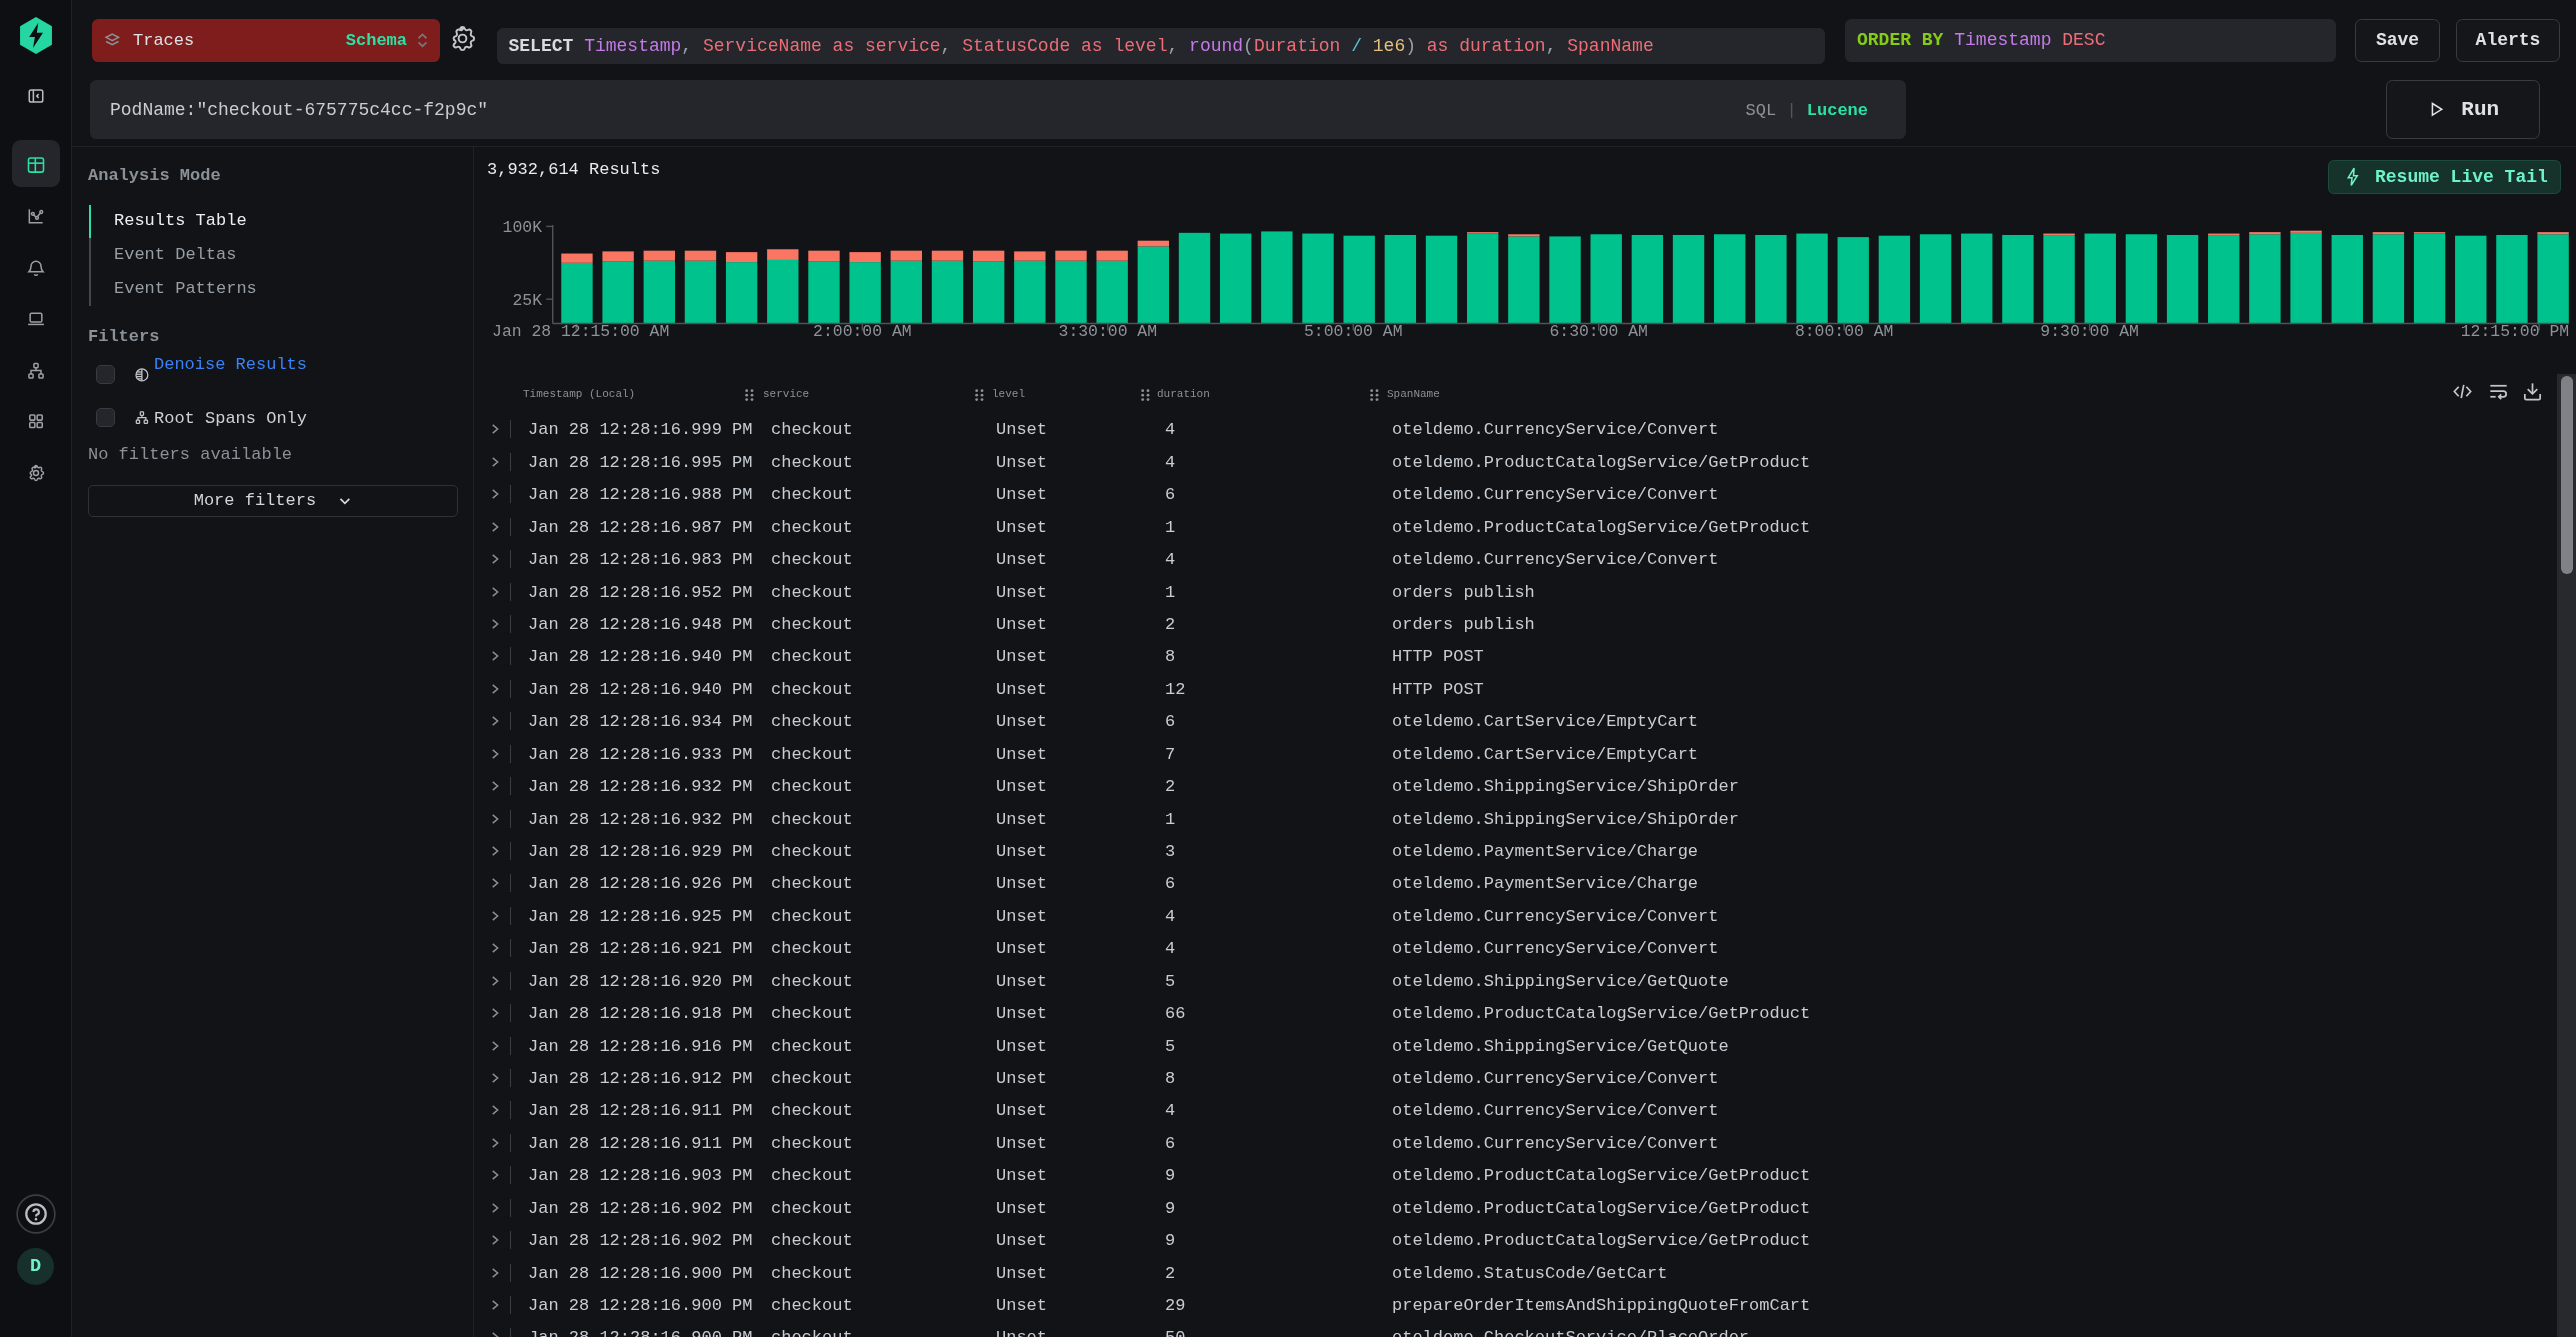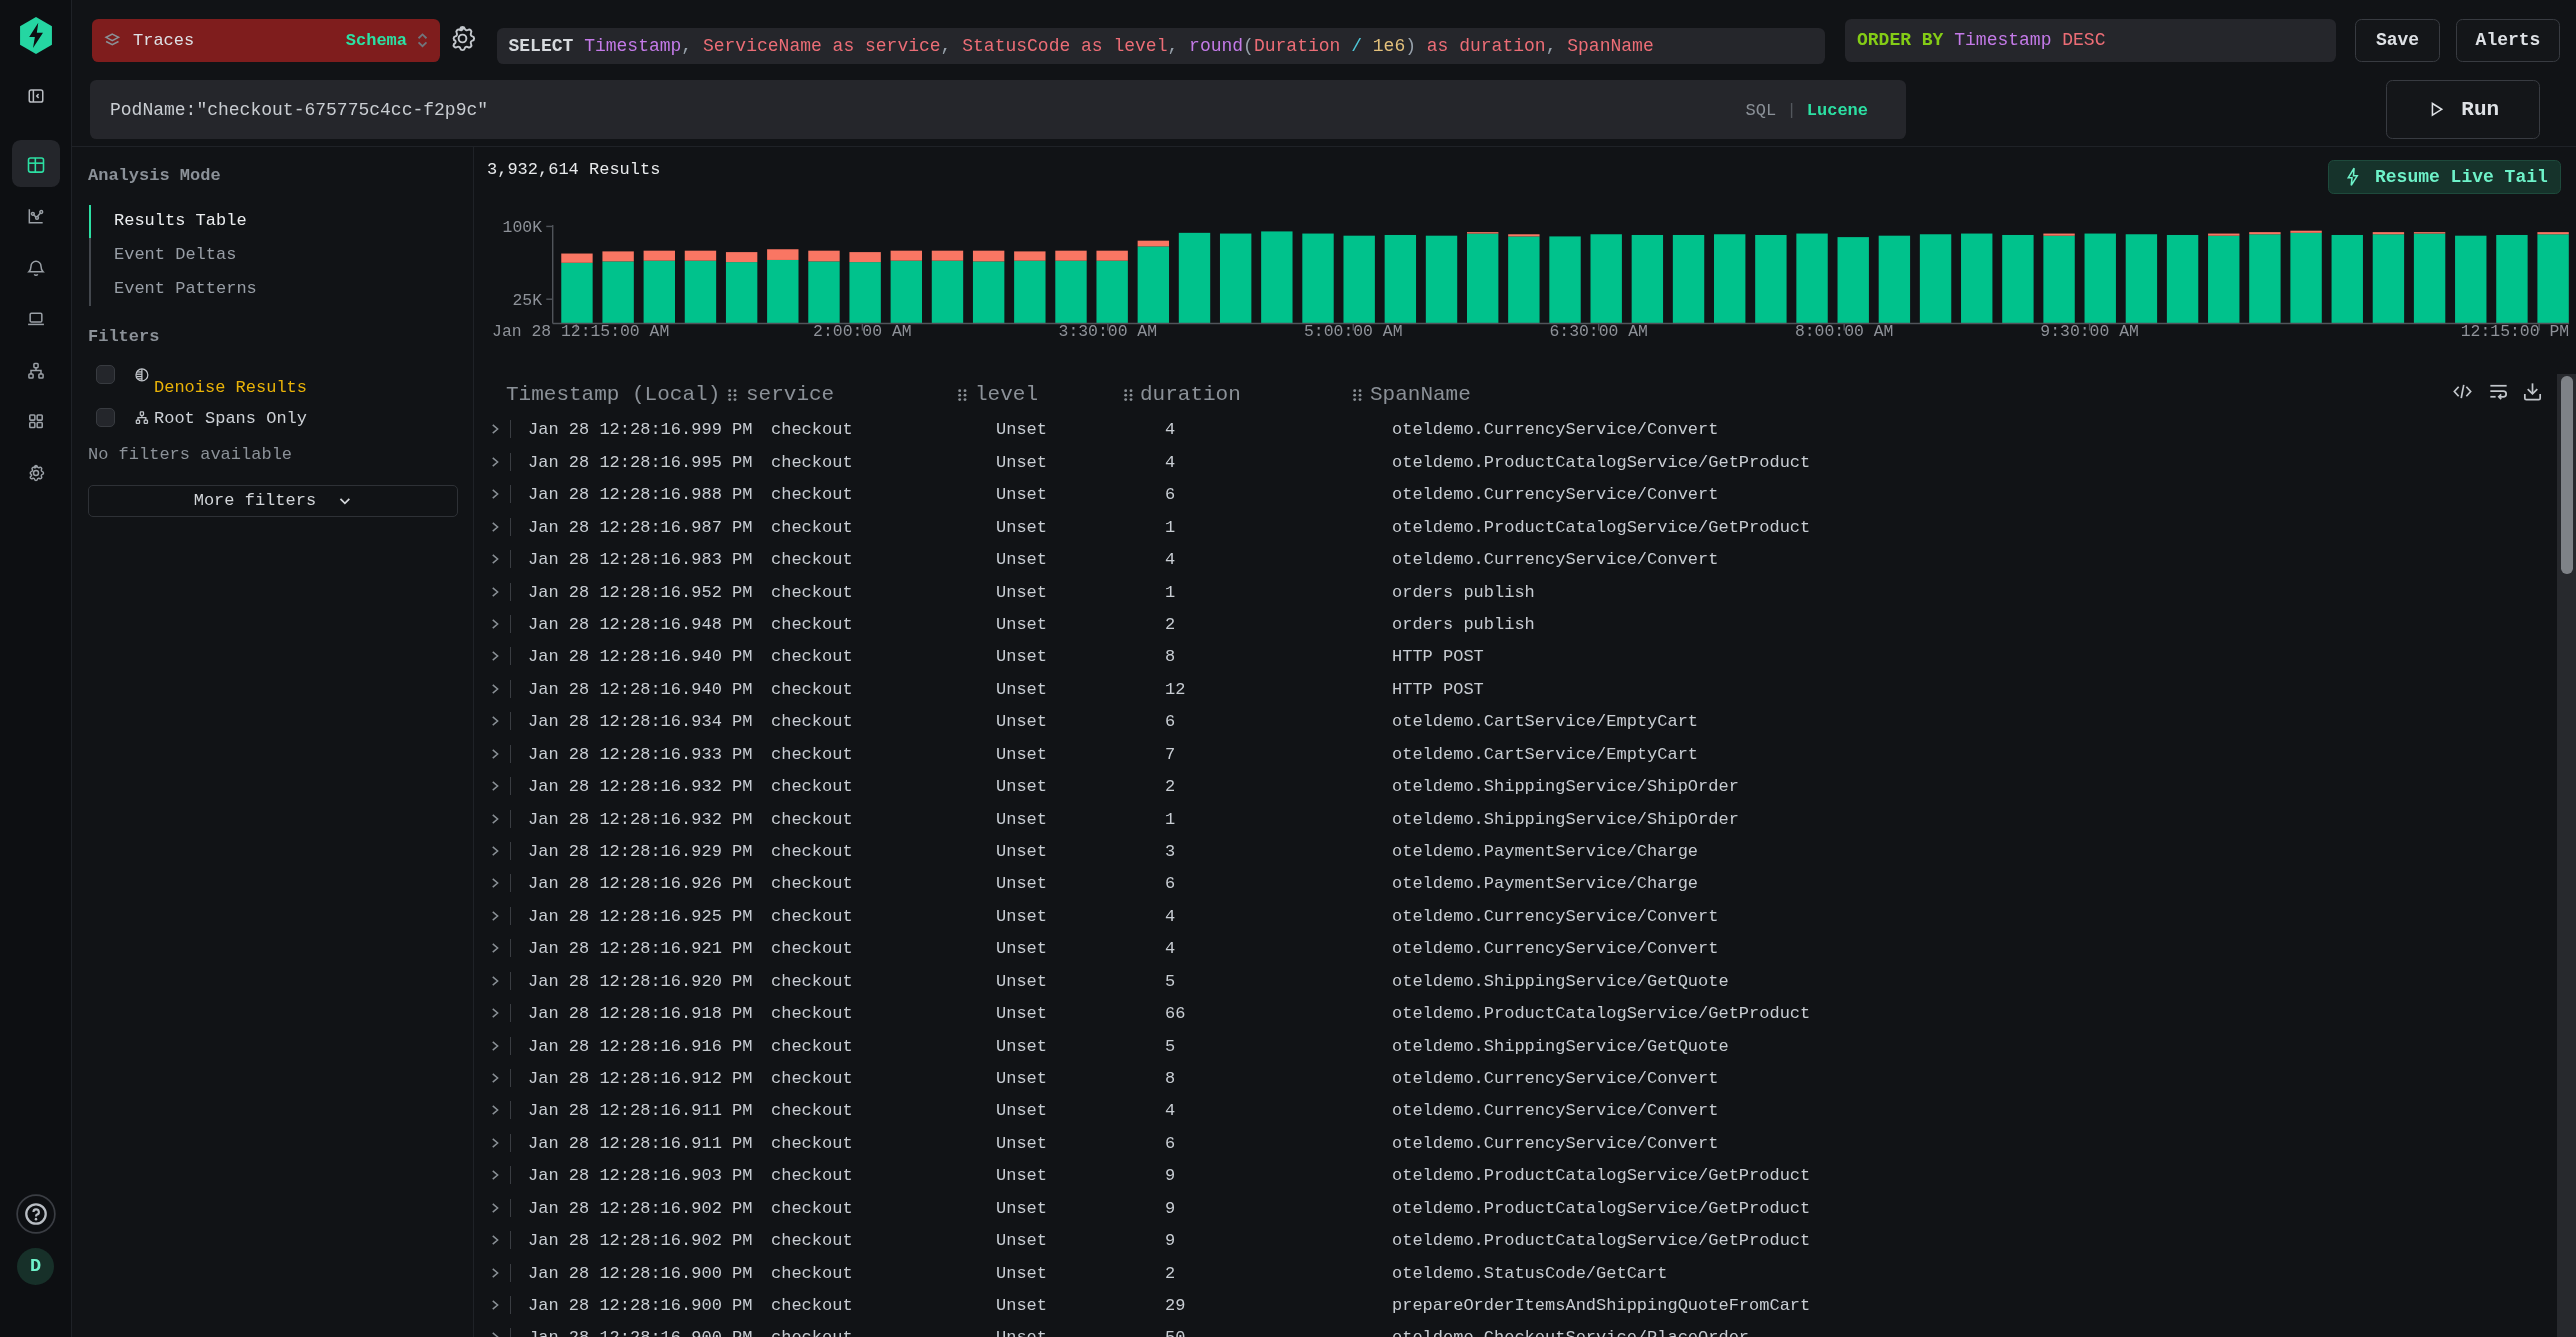--- a/index.html
+++ b/index.html
@@ -21,21 +21,21 @@
 #accent i { position:absolute; left:0; top:0; width:2.1px; height:33px; background:#2ce0a3; display:block; }
 .cbox { position:absolute; left:96px; width:18.6px; height:18.6px; background:#24262b; border:1.4px solid #383b40; border-radius:5px; }
 
 #chart { position:absolute; left:473px; top:215px; }
 
 .trow { position:absolute; left:473px; width:2083px; height:32px; color:#c8cdd3; font-size:17px; }
 .trow .c { position:absolute; top:50%; transform:translateY(-50%); white-space:pre; }
 .rchev { position:absolute; left:15.8px; top:10px; width:12px; height:12px; }
 .sep { position:absolute; left:37px; top:7.2px; width:1.4px; height:18px; background:#3a3d42; }
 .ts { left:55px; } .sv { left:298px; } .lv { left:523px; } .du { left:692px; } .sp { left:919px; }
-#thead { position:absolute; left:451px; top:377px; width:2083px; height:33px; color:#8b9198; font-size:21px;padding-left:36px; }
+#thead { position:absolute; left:468px; top:377px; width:2083px; height:33px; color:#8b9198; font-size:11px;padding-left:36px; }
 #thead .c { position:absolute; top:50%; transform:translateY(-50%); white-space:pre; }
 .dots { position:absolute; top:10.7px; width:10.7px; height:14.3px; }
 </style></head>
 <body>
 <div id="root">
 
 <div id="sidebar">
   <svg style="top:15.8px" width="37" height="39" viewBox="0 0 26 27">
     <polygon points="13,0.5 24.2,7 24.2,20 13,26.5 1.8,20 1.8,7" fill="#25d6a2"></polygon>
     <path d="M14.6 4.5 L8.2 14.6 H12.2 L10.9 22.3 L17.9 11.6 H13.6 Z" fill="#0d0f12"></path>
@@ -139,21 +139,21 @@
 <span class="plabel" style="top:327px">Filters</span>
 <div class="cbox" style="top:365px"></div>
 <svg style="position:absolute;left:134px;top:367px" width="15.8" height="15.8" viewBox="0 0 24 24" fill="none" stroke="#c3c7cc" stroke-width="1.9">
   <circle cx="12" cy="12" r="9"></circle>
       <line x1="12" y1="3" x2="12" y2="21"></line>
   <line x1="4.5" y1="7.5" x2="12" y2="7.5"></line>
       <line x1="3.2" y1="11" x2="12" y2="11"></line>
       <line x1="4" y1="14.5" x2="12" y2="14.5"></line>
       <line x1="5.8" y1="18" x2="12" y2="18"></line>
 </svg>
-<span class="pitem" style="left:154px;top:378px;color:#eab308">Denoise Results</span>
+<span class="pitem" style="left:154px;top:355px;color:#3b82f6">Denoise Results</span>
 <div class="cbox" style="top:408px"></div>
 <svg style="position:absolute;left:134px;top:410px" width="15.8" height="15.8" viewBox="0 0 24 24" fill="none" stroke="#c3c7cc" stroke-width="1.9">
   <rect x="9.5" y="3" width="5" height="5" rx="1"></rect>
       <rect x="3.5" y="15.5" width="5" height="5" rx="1"></rect>
       <rect x="15.5" y="15.5" width="5" height="5" rx="1"></rect>
   <path d="M12 8 v3.5 M12 11.5 H6 v4 M12 11.5 h6 v4"></path>
 </svg>
 <span class="pitem" style="left:154px;top:409px;color:#ced2d7">Root Spans Only</span>
 <span class="pitem" style="left:88px;top:445px;color:#8b9198">No filters available</span>
 <div style="position:absolute;left:88px;top:485px;width:370px;height:31.5px;border:1.4px solid #2e3136;border-radius:5px;display:flex;align-items:center;justify-content:center;color:#d3d6da;font-weight:normal;font-size:17px">More filters&nbsp;&nbsp;

